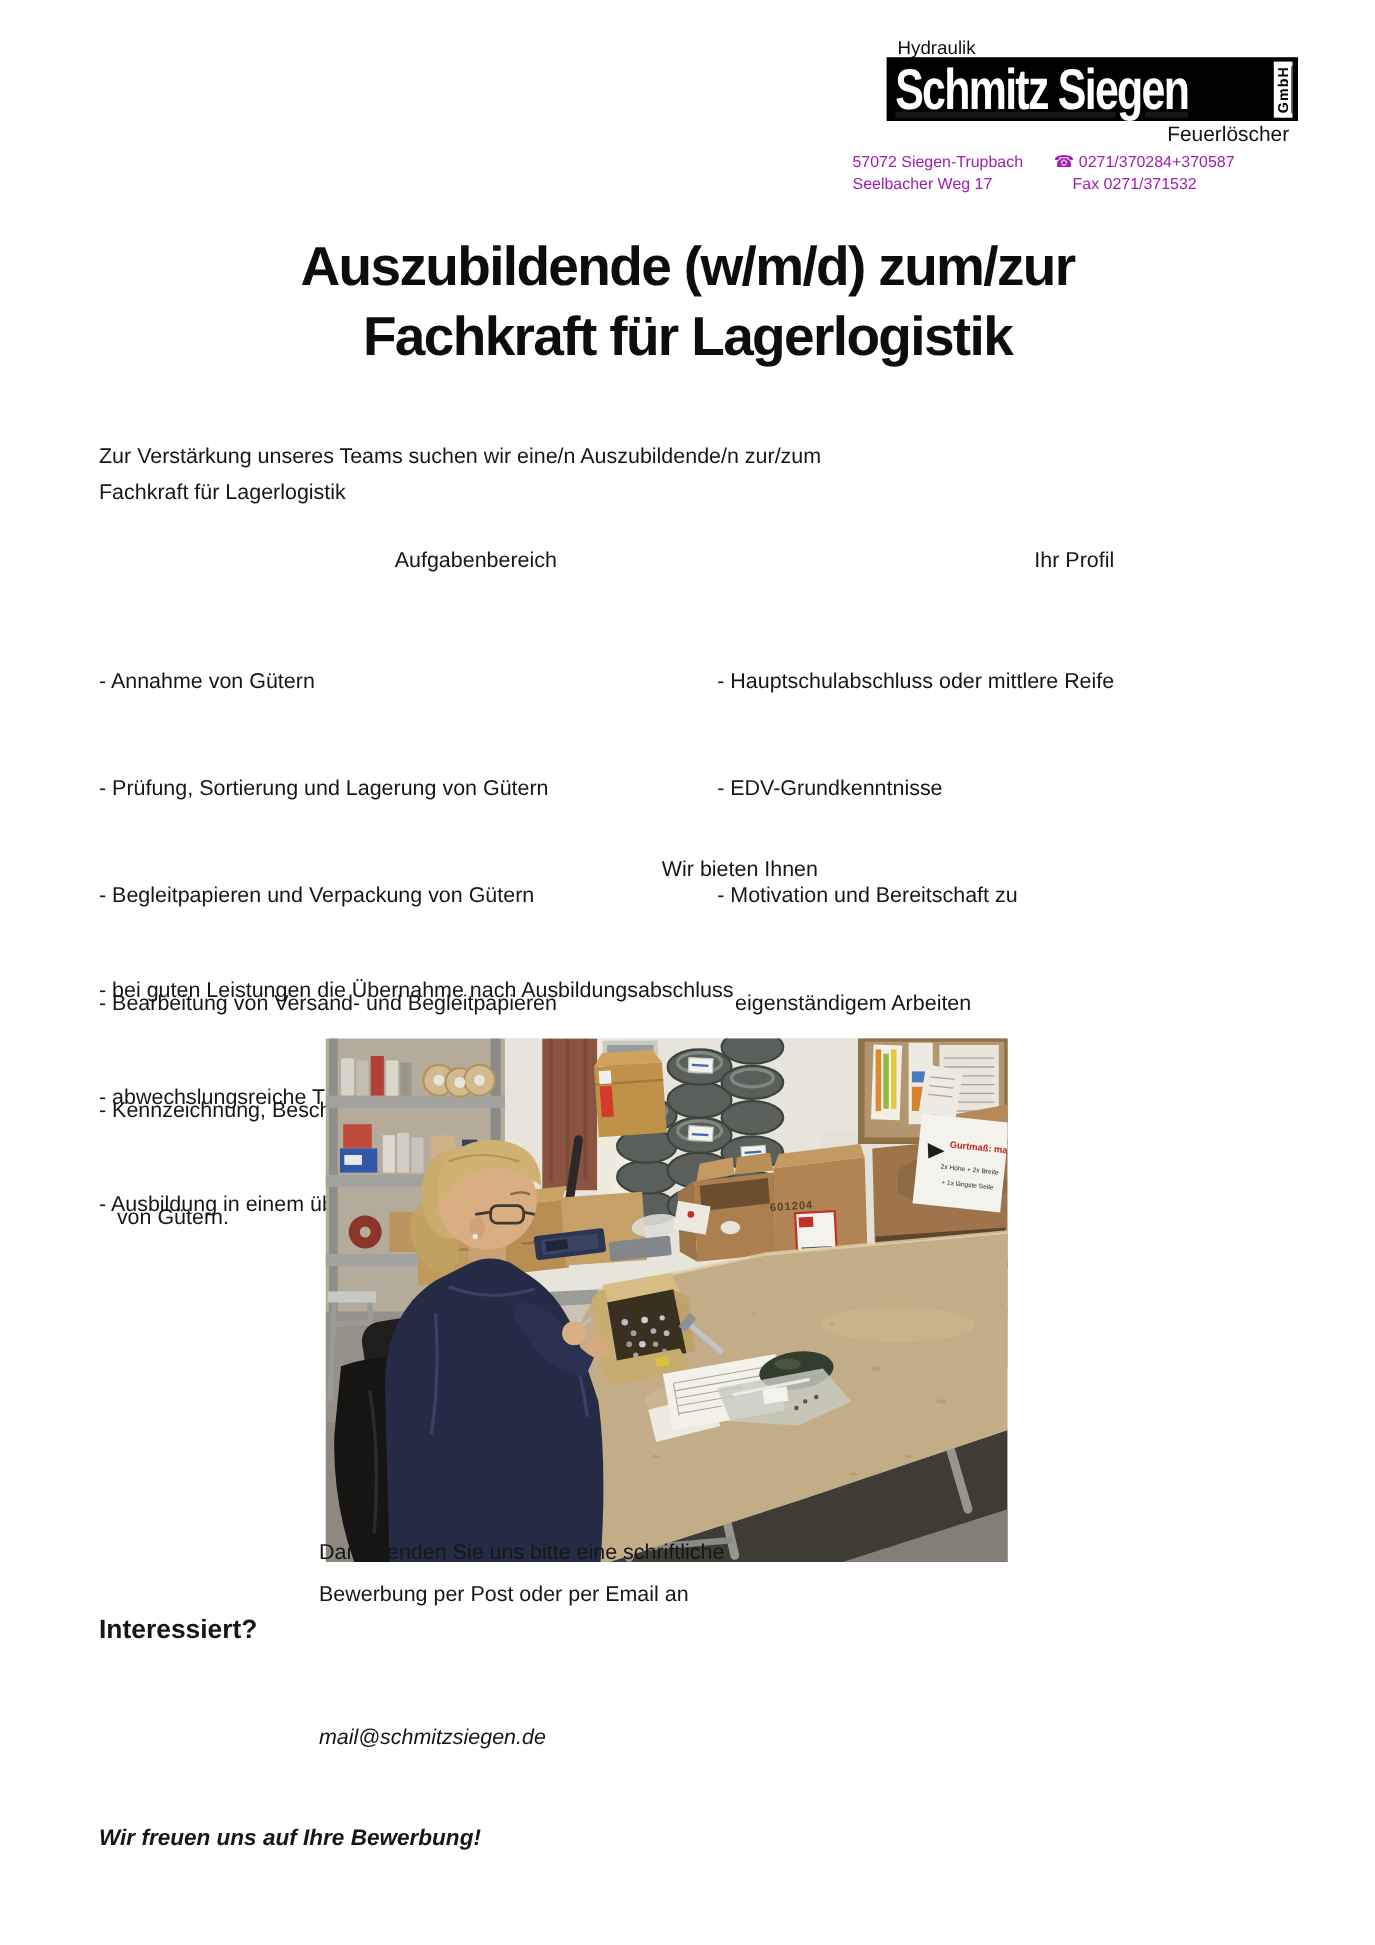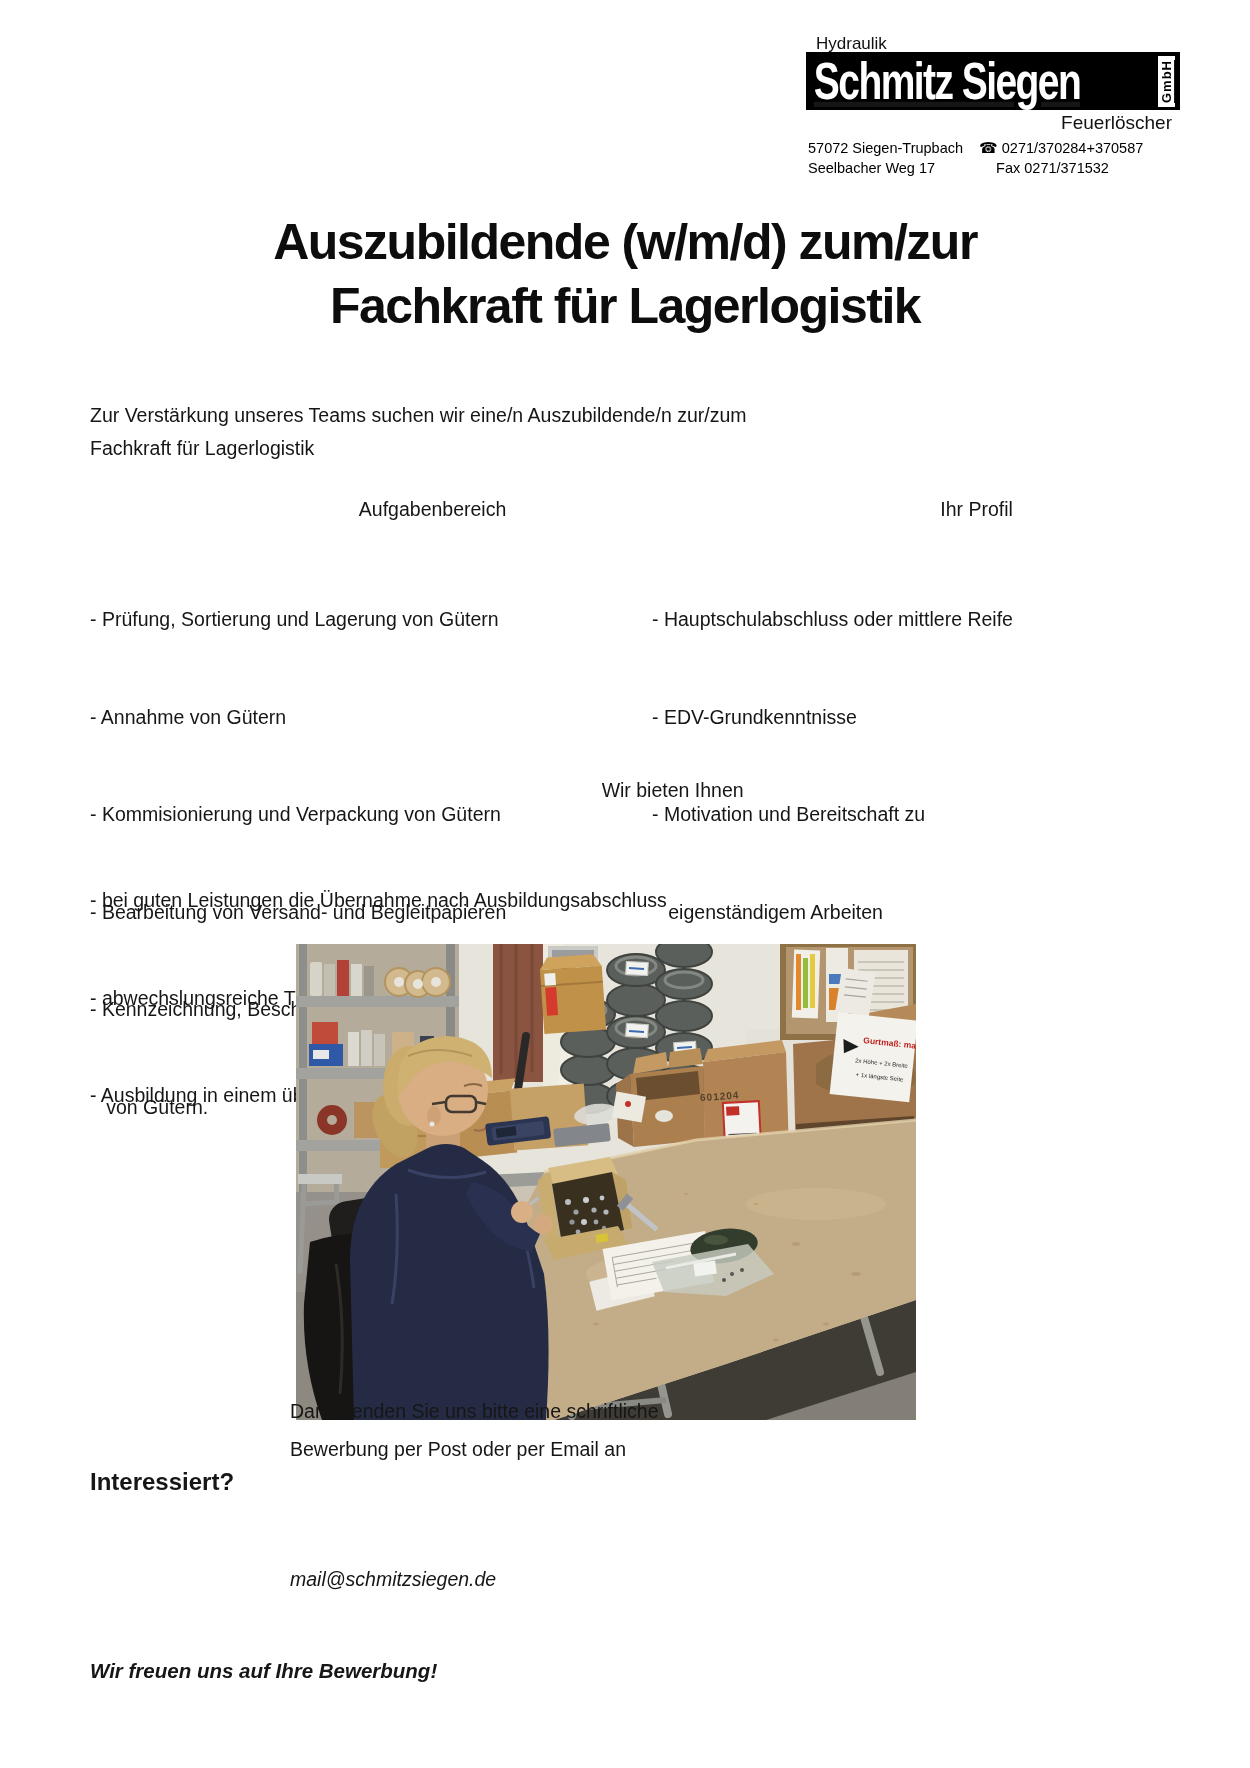--- a/index.html
+++ b/index.html
@@ -8,21 +8,21 @@
 
   
   .hydraulik { position:absolute; left:816px; top:34px; font-size:17px; color:#111; }
   .logo-bar { position:absolute; left:806px; top:52px; width:374px; height:58px; background:#000;
               display:flex; align-items:center; justify-content:space-between; box-sizing:border-box;text-decoration:underline; }
   .logo-text { color:#fff; font-weight:bold; font-size:50px; line-height:58px; white-space:nowrap;
                letter-spacing:-2px; transform:scale(0.78,1.04); transform-origin:left center; padding-left:10px; }
   .logo-gmbh { background:#fff; color:#000; font-weight:bold; font-size:13px; letter-spacing:1px;
                writing-mode:vertical-rl; transform:rotate(180deg); padding:4px 1px; margin-right:6px; }
   .feuer { position:absolute; left:806px; top:112px; width:366px; text-align:right; font-size:19px; color:#111; }
-  .address { position:absolute; left:808px; top:138px; display:flex; gap:16px; font-size:14.5px; line-height:20px; color:#000000; }
+  .address { position:absolute; left:775px; top:138px; display:flex; gap:28px; font-size:14.5px; line-height:20px; color:#a21caf; }
   .address .fax-line { margin-left:17px; }
   .phone-ic { font-size:15px; }
 
   
   .title { position:absolute; left:0; top:210px; width:1250px; text-align:center;
            font-size:50px; font-weight:bold; letter-spacing:-1.5px; line-height:64px; color:#0d0d0d; }
 
   
   .intro { position:absolute; left:90px; top:399px; font-size:19.5px; line-height:33px; }
   .col { position:absolute; font-size:19.5px; }
@@ -69,23 +69,23 @@
   </div>
 
   <div class="intro">
     <div>Zur Verstärkung unseres Teams suchen wir eine/n Auszubildende/n zur/zum</div>
     <div>Fachkraft für Lagerlogistik</div>
   </div>
 
   <div class="col tasks">
     <div class="heading">Aufgabenbereich</div>
     <div class="list">
+      <div>- Annahme von Gütern</div>
       <div>- Prüfung, Sortierung und Lagerung von Gütern</div>
-      <div>- Annahme von Gütern</div>
-      <div>- Kommisionierung und Verpackung von Gütern</div>
+      <div>- Begleitpapieren und Verpackung von Gütern</div>
       <div>- Bearbeitung von Versand- und Begleitpapieren</div>
       <div>- Kennzeichnung, Beschriftung und Sicherung</div>
       <div>   von Gütern.</div>
     </div>
   </div>
 
   <div class="col profile">
     <div class="heading">Ihr Profil</div>
     <div class="list">
       <div>- Hauptschulabschluss oder mittlere Reife</div>

